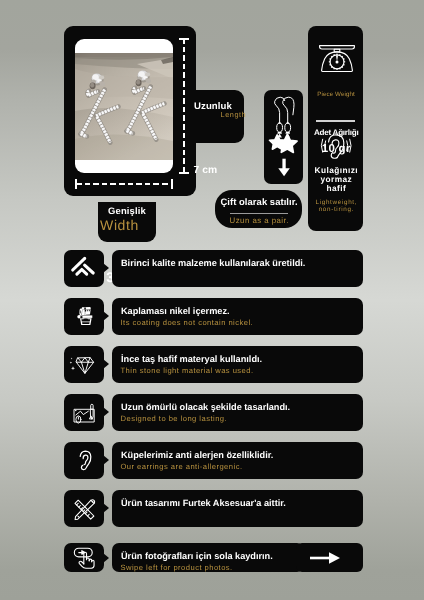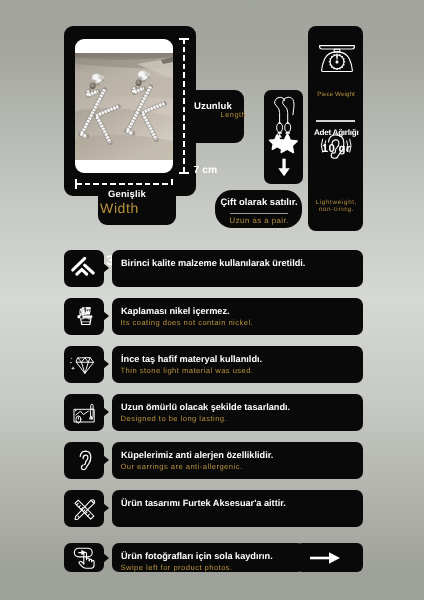--- a/index.html
+++ b/index.html
@@ -17,21 +17,21 @@
   }
 
   .blk{position:absolute;background:#090909;}
 
   
   #photo-card{left:64px;top:26px;width:132px;height:170px;border-radius:9px;}
   #photo{position:absolute;left:11px;top:13px;width:98px;height:134px;border-radius:9px;background:#fff;overflow:hidden;}
   #photo-img{position:absolute;left:0;top:14px;width:98px;height:107px;}
 
   #uzunluk-card{left:187px;top:90px;width:57px;height:53px;border-radius:0 9px 9px 0;}
-  #genislik-card{left:98px;top:185px;width:58px;height:40px;border-radius:0 0 9px 9px;padding-left:20px;}
+  #genislik-card{left:98px;top:202px;width:58px;height:40px;border-radius:0 0 9px 9px;}
 
   #vline{position:absolute;left:119px;top:12px;width:1.7px;height:136px;
     background:repeating-linear-gradient(180deg,#fff 0 5.6px,rgba(0,0,0,0) 5.6px 8.6px);}
   #vcap-t{position:absolute;left:114.5px;top:12px;width:10px;height:1.7px;background:#fff;}
   #vcap-b{position:absolute;left:114.5px;top:146.3px;width:10px;height:1.7px;background:#fff;}
   #hline{position:absolute;left:12px;top:157px;width:96px;height:1.7px;
     background:repeating-linear-gradient(90deg,#fff 0 5.6px,rgba(0,0,0,0) 5.6px 8.6px);}
   #hcap-l{position:absolute;left:11.2px;top:152.5px;width:1.7px;height:10px;background:#fff;}
   #hcap-r{position:absolute;left:107px;top:152.5px;width:1.7px;height:10px;background:#fff;}
 
@@ -222,20 +222,25 @@
         <path d="M17.2 24.5 Q16.0 25.4 14.0 25.2 Q11.2 24.9 11.2 22.2 Q11.2 20.3 12.9 19.4"></path>
         <path d="M12.1 11.8 Q11.7 7.6 15.2 6.9 Q18.7 6.4 18.9 10.0 Q19.0 13.0 17.1 14.4 Q15.4 15.7 15.5 17.8 Q15.5 20.1 13.6 20.3"></path>
       </g>
       <g fill="none" stroke="#fff" stroke-width="1.0" stroke-linecap="round">
         <path d="M5.6 7.8 Q3.6 12.5 5.6 17.5"></path>
         <path d="M2.6 6.2 Q0.0 12.6 2.6 19.2"></path>
         <path d="M26.8 7.8 Q28.8 12.5 26.8 17.5"></path>
         <path d="M29.8 6.2 Q32.4 12.6 29.8 19.2"></path>
       </g>
     </svg>
+    <div class="tr" style="position:absolute;left:0.6px;top:139.5px;width:55px;text-align:center;font-size:8.3px;line-height:9.3px;letter-spacing:0.42px;text-indent:0.42px;">
+      <div>Kulağınızı</div>
+      <div>yormaz</div>
+      <div>hafif</div>
+    </div>
     <div class="en" style="position:absolute;left:0.5px;top:172.5px;width:55px;text-align:center;font-size:6.3px;line-height:7.3px;letter-spacing:0.67px;text-indent:0.67px;">
       <div>Lightweight,</div>
       <div>non-tiring.</div>
     </div>
   </div>
 
   <div id="features">
   <div class="frow" style="top:250px;">
     <div class="ficon">
           <svg class="ico" viewBox="0 0 30 30">

